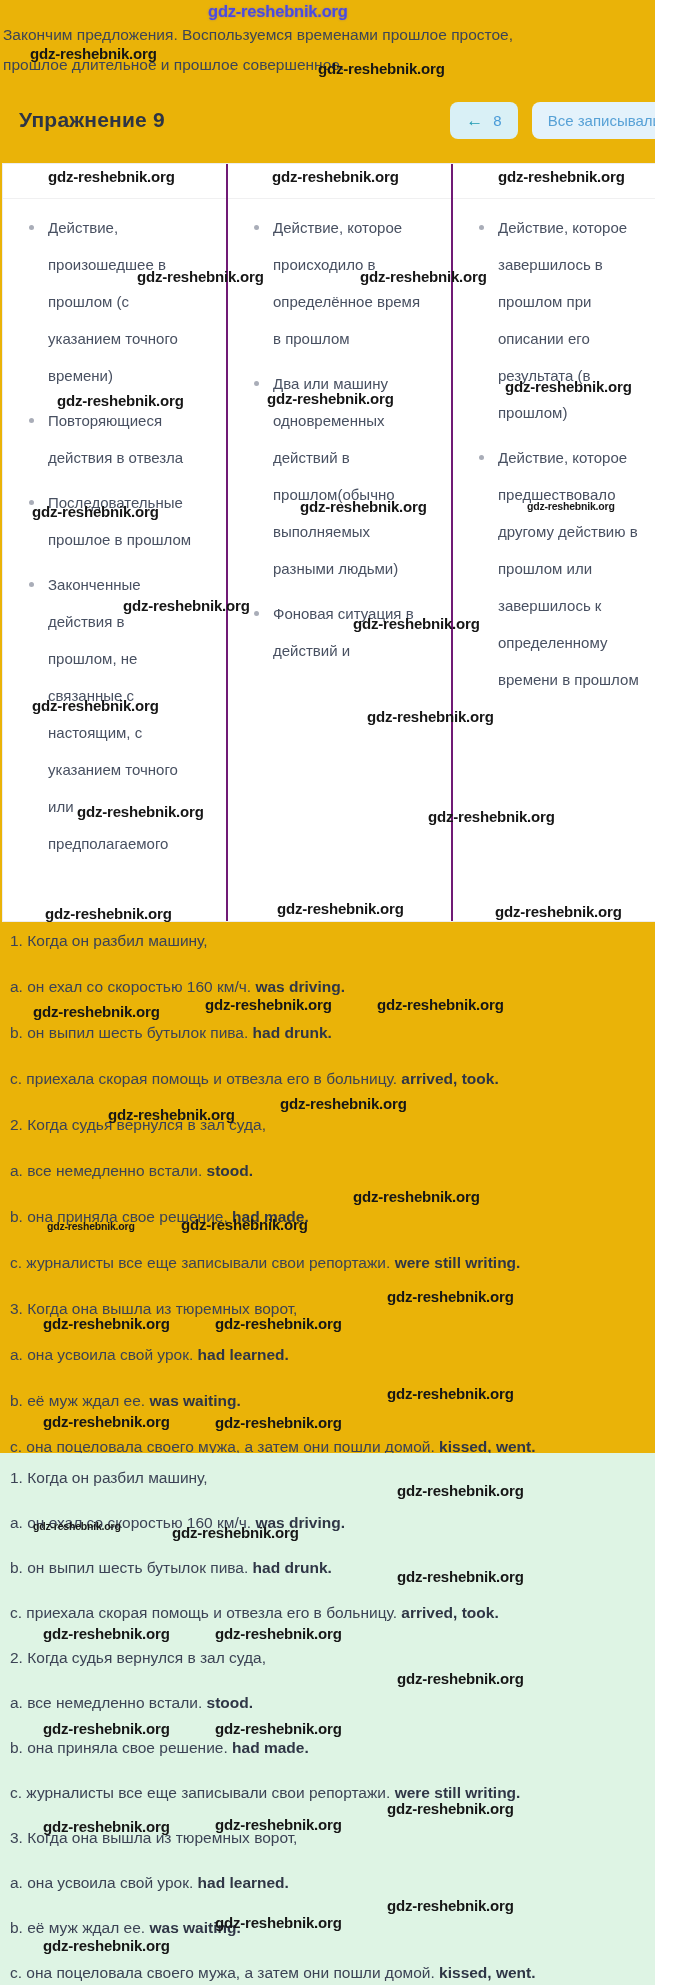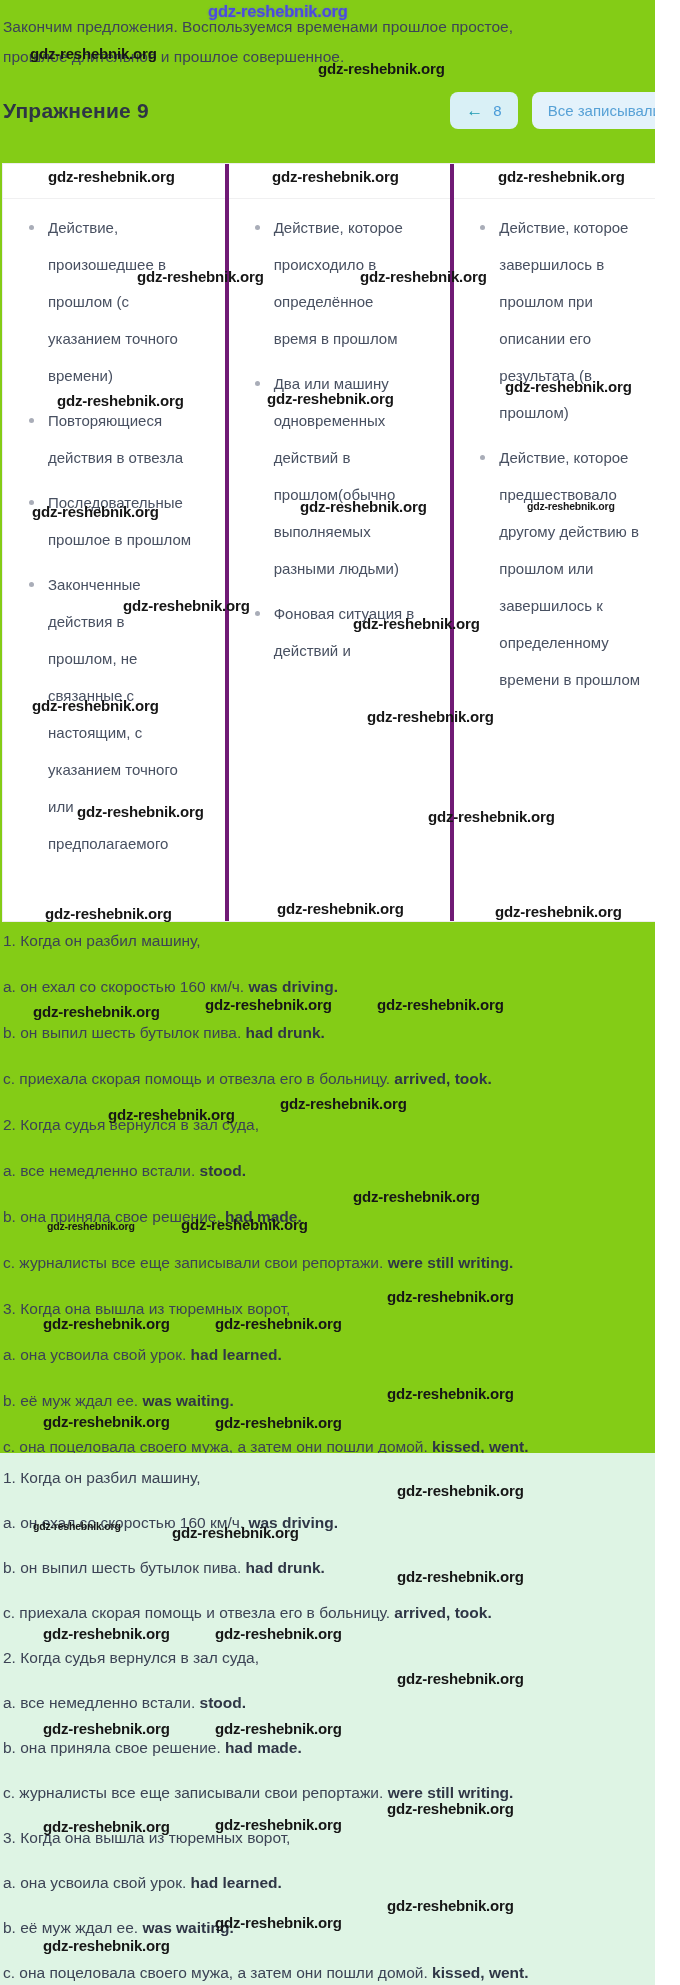--- a/index.html
+++ b/index.html
@@ -1,48 +1,48 @@
 <!DOCTYPE html>
 <html><head>
 <meta charset="utf-8">
 <style>
   html,body{margin:0;padding:0;background:#fff;}
   body{font-family:"Liberation Sans",sans-serif;}
-  .page{position:relative;width:655px;height:1985px;background:#84cc16;overflow:hidden;color:#3d4556;}
+  .page{position:relative;width:655px;height:1985px;background:#eab308;overflow:hidden;color:#3d4556;}
 
   
   .wm{position:absolute;font-size:15px;font-weight:600;color:#161616;letter-spacing:-0.2px;white-space:nowrap;z-index:5;pointer-events:none;}
   .wm.sm{font-size:10.5px;}
   .wm.top-wm{left:208px;top:2px;font-size:16.5px;font-weight:700;color:#4b4be0;text-shadow:0 0 2px rgba(90,90,225,.55);}
 
   
-  .intro{position:absolute;left:3px;top:12px;font-size:15.5px;line-height:30px;color:#3d4556;}
+  .intro{position:absolute;left:3px;top:20px;font-size:15.5px;line-height:30px;color:#3d4556;}
 
   
   .header-row{position:absolute;left:3px;top:92px;width:674px;display:flex;justify-content:space-between;align-items:center;}
-  h1{margin:0;font-size:21px;font-weight:700;color:#2e3545;letter-spacing:.2px;}
+  h1{margin:16px;font-size:21px;font-weight:700;color:#2e3545;letter-spacing:.2px;}
   .buttons{display:flex;gap:14px;}
   .btn{display:flex;align-items:center;height:37px;border-radius:8px;padding:0 16px;font-size:15px;text-decoration:none;cursor:pointer;border:none;}
   .btn-prev{background:#d9f0f6;gap:10px;}
   .btn-prev .arrow{color:#1f9ab3;font-size:17px;line-height:1;}
   .btn-prev .num{color:#4a9bd8;}
   .btn-all{background:#e4f2fb;color:#57a1d6;}
 
   
   .table{position:absolute;left:2px;top:163px;width:675px;height:759px;display:flex;border:1px solid #ededee;box-sizing:border-box;background:#fff;overflow:hidden;}
-  .col{flex:1;border-right:4px solid #701a75;box-sizing:border-box;min-width:0;}
+  .col{flex:1;border-right:2px solid #701a75;box-sizing:border-box;min-width:0;}
   .col:last-child{border-right:none;}
   .col-header{height:34px;border-bottom:1px solid #f0f0f1;}
   .col ul{list-style:none;margin:10px 0 0;padding:0 30px 0 45px;}
   .col li{position:relative;font-size:15px;line-height:37px;margin-bottom:8px;color:#485061;}
   .col li::before{content:"";position:absolute;left:-19px;top:16px;width:5px;height:5px;border-radius:50%;background:#a9adb8;}
 
   
   .exercise{position:absolute;left:3px;top:925px;width:674px;padding-top:8px;}
-  .line{margin:0 0 30px;font-size:15.5px;line-height:16px;color:#3c4355;}
+  .line{margin:0 7px 30px;font-size:15.5px;line-height:16px;color:#3c4355;}
   .ans{font-weight:700;color:#2f3646;}
 
   
   .answers{position:absolute;left:0;top:1453px;width:680px;height:532px;background:#def4e4;padding:17px 0 0 3px;box-sizing:border-box;}
   .answers .line{margin-bottom:29px;}
 
   .wm-layer{position:absolute;left:0;top:0;width:100%;height:100%;pointer-events:none;}
 </style>
 </head>
 <body>

